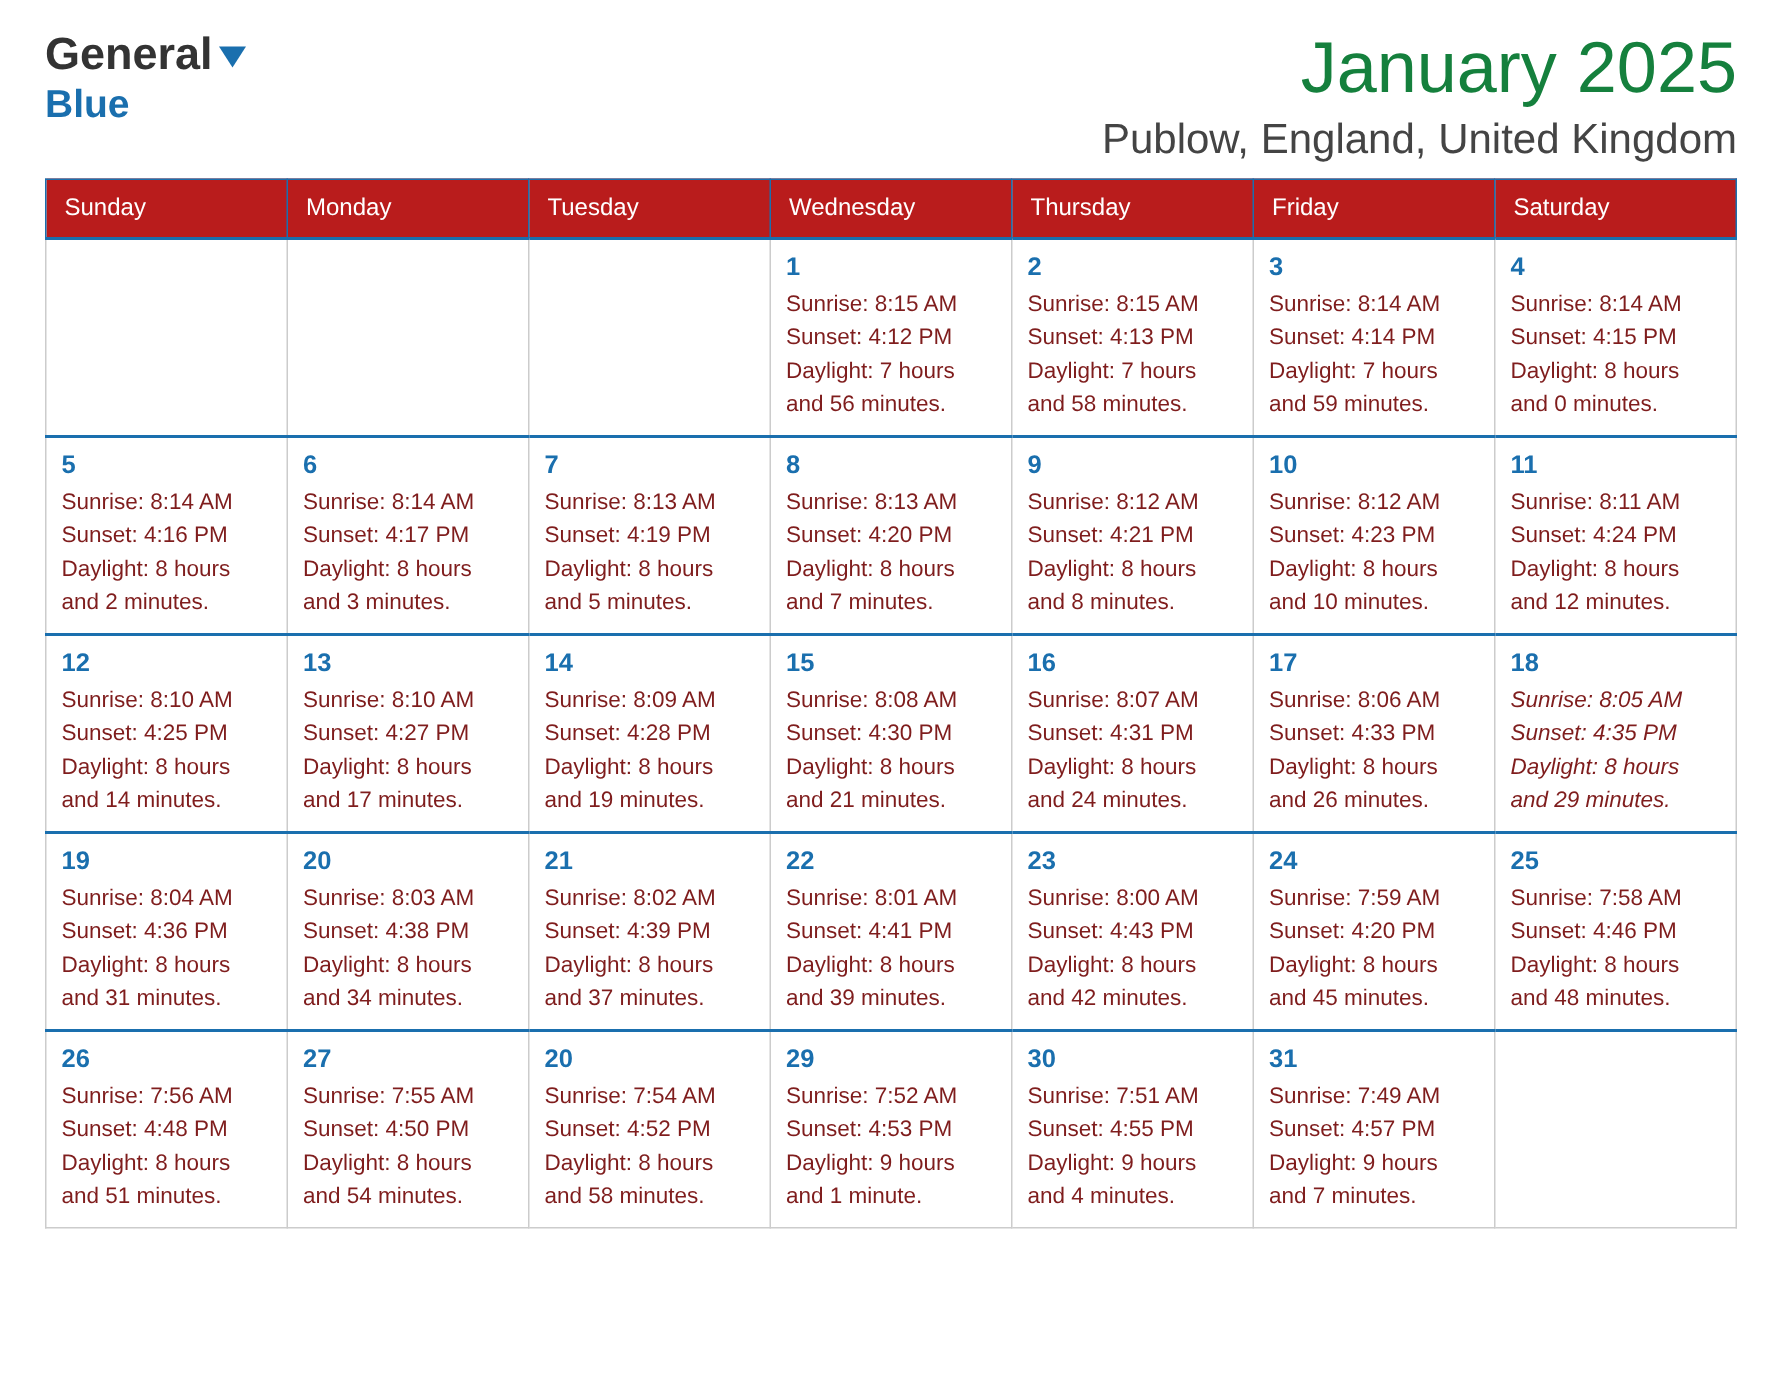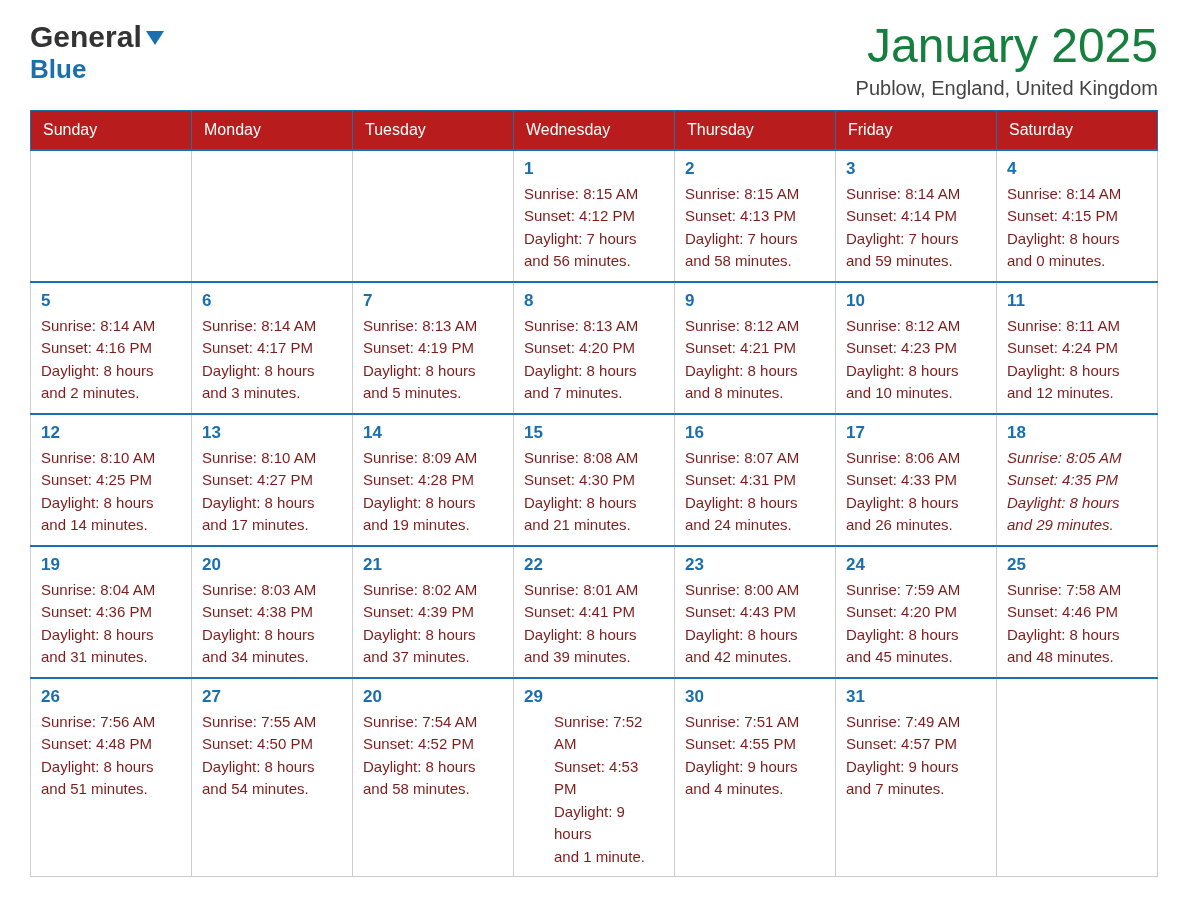--- a/index.html
+++ b/index.html
@@ -29,21 +29,21 @@
     .title-block {
       text-align: right;
     }
     .calendar-title {
       font-size: 48px;
       font-weight: normal;
       color: #15803d;
       line-height: 1.1;
     }
     .calendar-subtitle {
-      font-size: 20px;
+      font-size: 28px;
       color: #444;
       margin-top: 4px;
     }
     .calendar {
       width: 100%;
       border-collapse: collapse;
       margin-top: 10px;
     }
     .calendar th {
       background-color: #b91c1c;
@@ -319,21 +319,21 @@
         </td>
         <td>
           <span class="day-number">20</span>
           <div class="day-info" style="white-space: pre-line;">Sunrise: 7:54 AM
 Sunset: 4:52 PM
 Daylight: 8 hours
 and 58 minutes.</div>
         </td>
         <td>
           <span class="day-number">29</span>
-          <div class="day-info" style="white-space: pre-line; margin-left: 30px;">Sunrise: 7:52 AM
+          <div class="day-info" style="white-space: pre-line;">Sunrise: 7:52 AM
 Sunset: 4:53 PM
 Daylight: 9 hours
 and 1 minute.</div>
         </td>
         <td>
           <span class="day-number">30</span>
           <div class="day-info" style="white-space: pre-line;">Sunrise: 7:51 AM
 Sunset: 4:55 PM
 Daylight: 9 hours
 and 4 minutes.</div>

